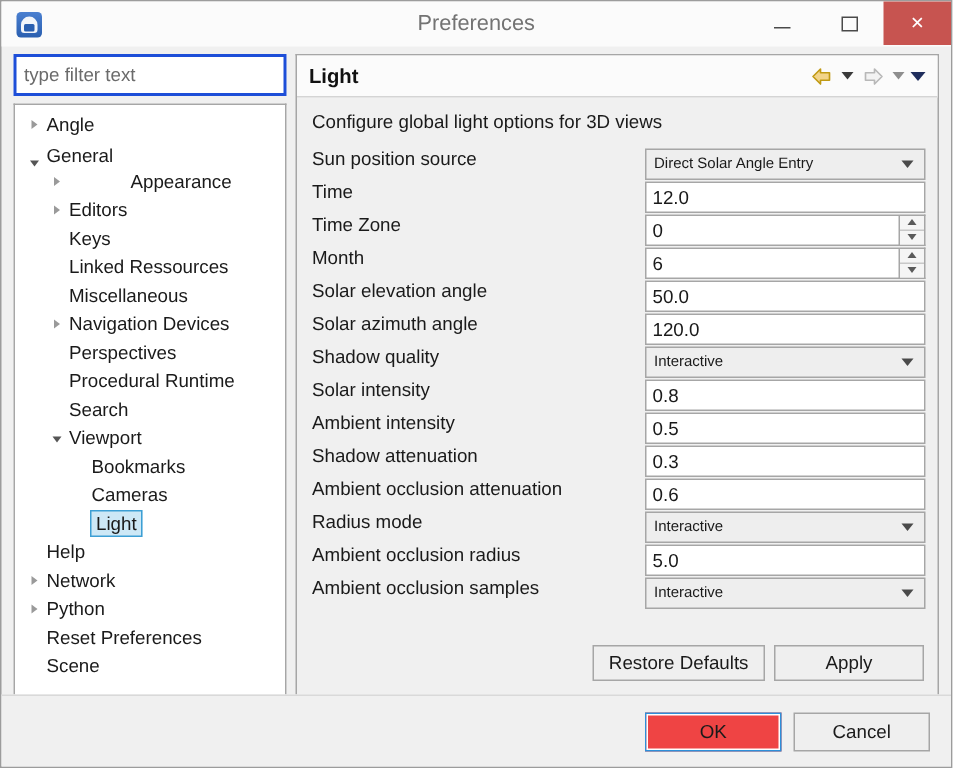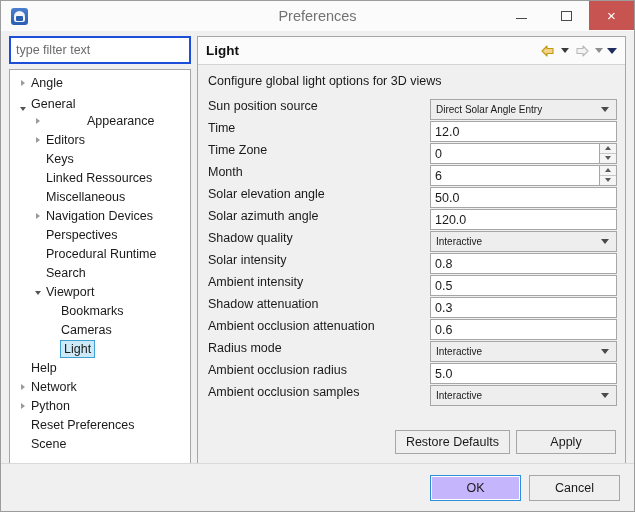--- a/index.html
+++ b/index.html
@@ -297,21 +297,21 @@
     padding: 0 14px 0 0;
     gap: 8px;
     border-top: 1px solid #d9d9d9;
     background: #f0f0f0;
   }
   #btn-ok {
     min-width: 91px; height: 26px;
     border: 1px solid #2e8fd9;
     outline: 1px solid #fff;
     outline-offset: -2px;
-    background: #c4b5fd;
+    background: #ef4444;
   }
   #btn-cancel { min-width: 91px; height: 26px; }
 </style>
 </head>
 <body>
 
 <div id="window">
 
   <div id="titlebar">
     <div id="app-icon"></div>

